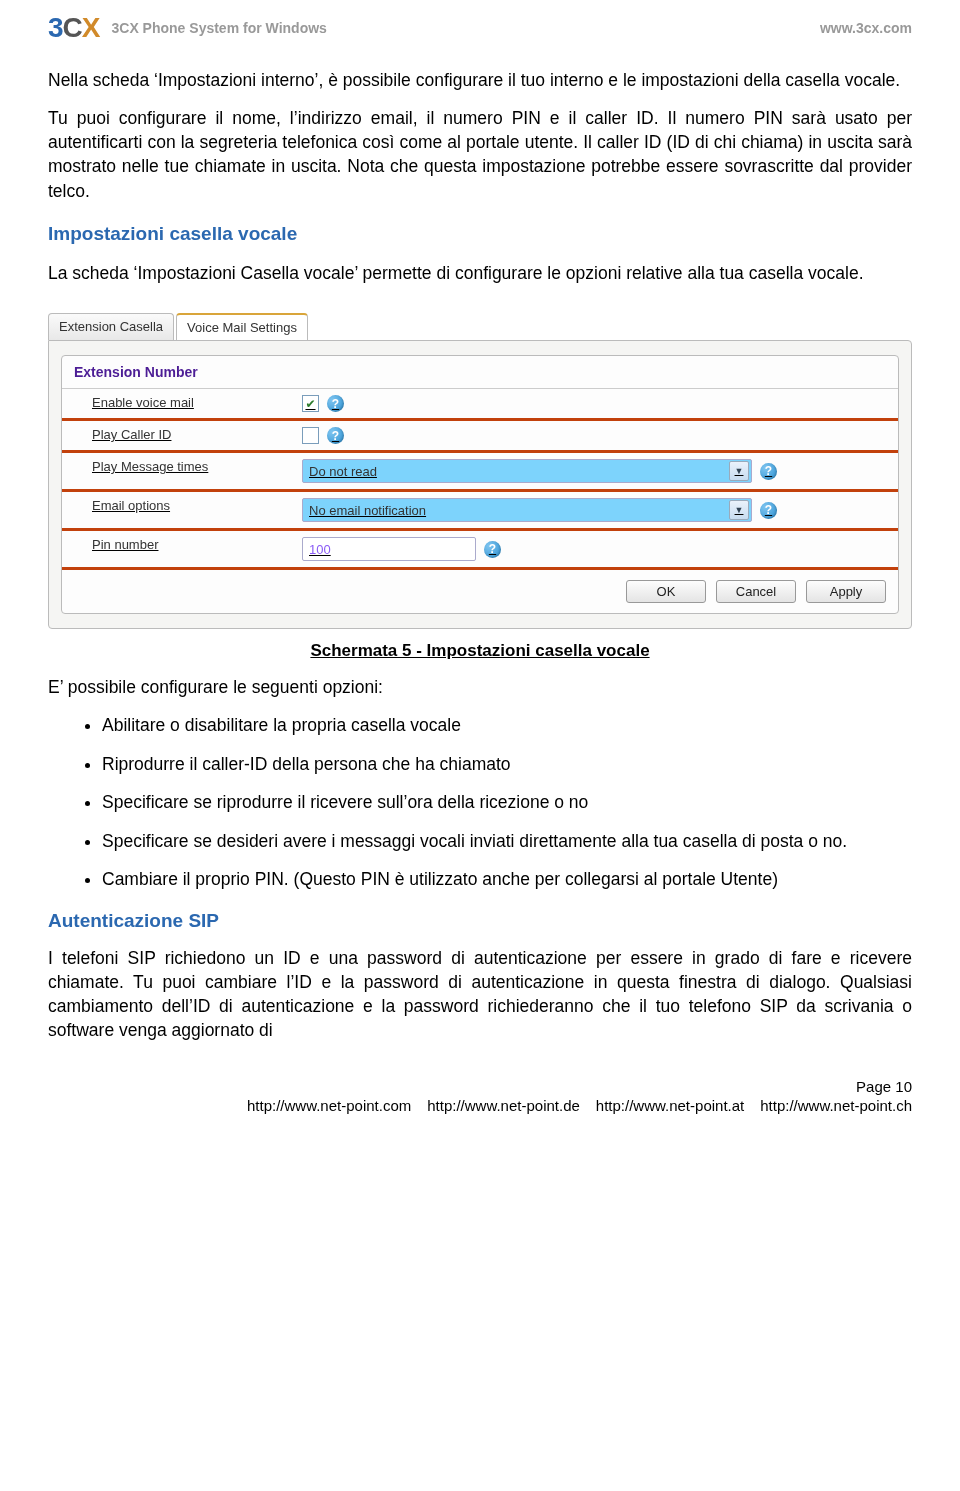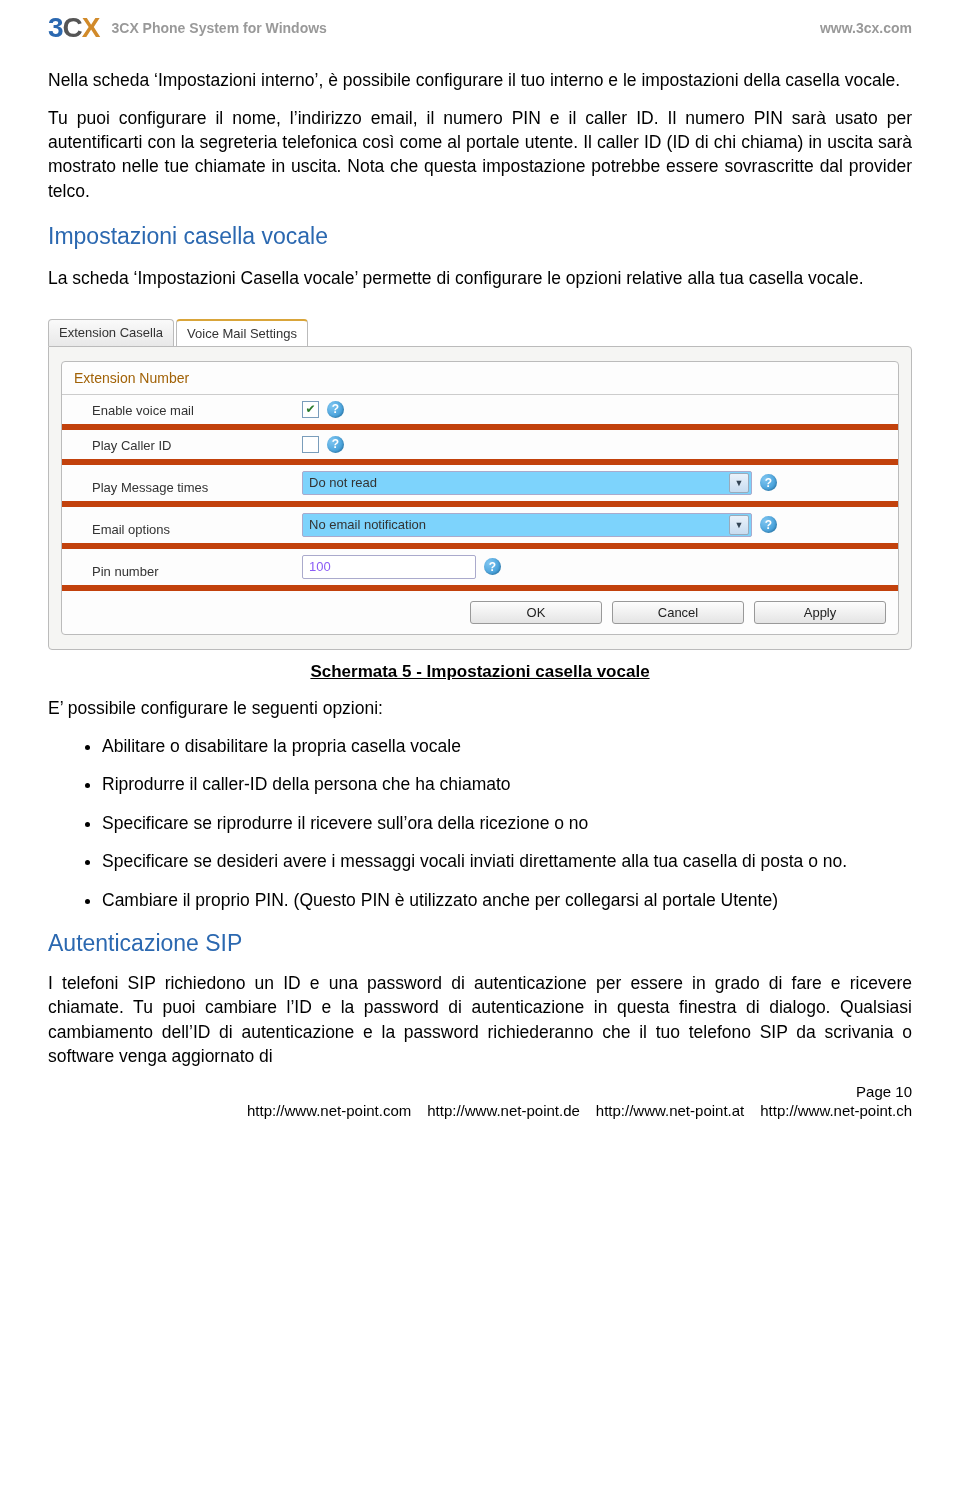--- a/index.html
+++ b/index.html
@@ -36,42 +36,42 @@
   .logo-c { color: #555; font-size: 28px; font-weight: 900; letter-spacing: -1px; }
   .logo-x { color: #d18a2a; font-size: 28px; font-weight: 900; letter-spacing: -1px; }
   .body-text {
     font-size: 17.5px;
     line-height: 1.38;
     text-align: justify;
   }
   .body-text p { margin: 0 0 14px 0; }
   .h2 {
     color: #2b68b0;
-    font-weight: normal;
-    font-size: 23px;
+    font-weight: bold;
+    font-size: 19px;
     margin: 18px 0 14px 0;
   }
   .caption {
     text-align: center;
     font-weight: bold;
     font-size: 17px;
     margin: 8px 0 14px 0;
     text-decoration: underline;
   }
   ul.bullets {
     margin: 8px 0 18px 0;
     padding-left: 54px;
     font-size: 17.5px;
     line-height: 1.4;
     text-align: justify;
   }
   ul.bullets li { margin-bottom: 14px; }
 
   .footer {
-    margin-top: 15px;
+    margin-top: 36px;
     font-size: 15px;
   }
   .page-num {
     text-align: right;
     margin-bottom: 2px;
   }
   .footer-links {
     display: flex;
     justify-content: flex-end;
     gap: 16px;
@@ -108,30 +108,31 @@
     padding: 14px 12px 14px 12px;
   }
   .inner-panel {
     border: 1px solid #bbb;
     border-radius: 4px;
     background: #fdfdfd;
   }
   .inner-header {
     border-bottom: 1px solid #ccc;
     padding: 8px 12px;
-    font-weight: normal;
+    font-weight: bold;
     font-size: 14px;
-    color: #a16207;
+    color: #4c1d95;
   }
   .form-row {
     display: flex;
-    align-items: flex-end;
-    border-bottom: 6px solid #c2410c;
+    align-items: flex-start;
+    border-bottom: 3px solid #c2410c;
     padding: 6px 12px;
     font-size: 13px;
+    text-decoration: underline;
   }
   .form-row:last-child { border-bottom: none; }
   .form-label {
     width: 210px;
     color: #333;
     padding-left: 18px;
   }
   .form-control {
     display: flex;
     align-items: center;
@@ -197,21 +198,21 @@
   .button-row {
     display: flex;
     justify-content: flex-end;
     gap: 10px;
     padding: 10px 12px;
   }
   .btn {
     min-width: 78px;
     text-align: center;
     font-size: 13px;
-    padding: 3px 26px;
+    padding: 3px 0;
     border: 1px solid #999;
     border-radius: 3px;
     background: linear-gradient(#fdfdfd,#e4e4e4);
     color: #222;
   }
 </style>
 </head>
 <body>
 
 <div class="page">

